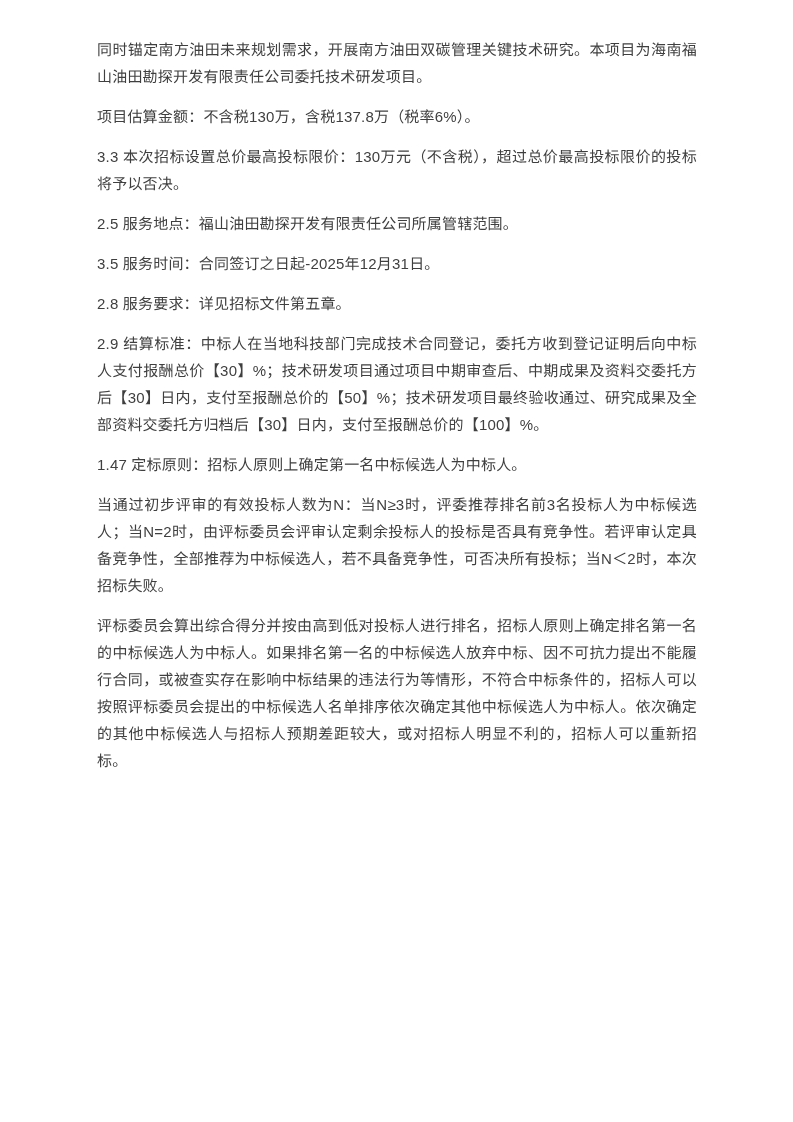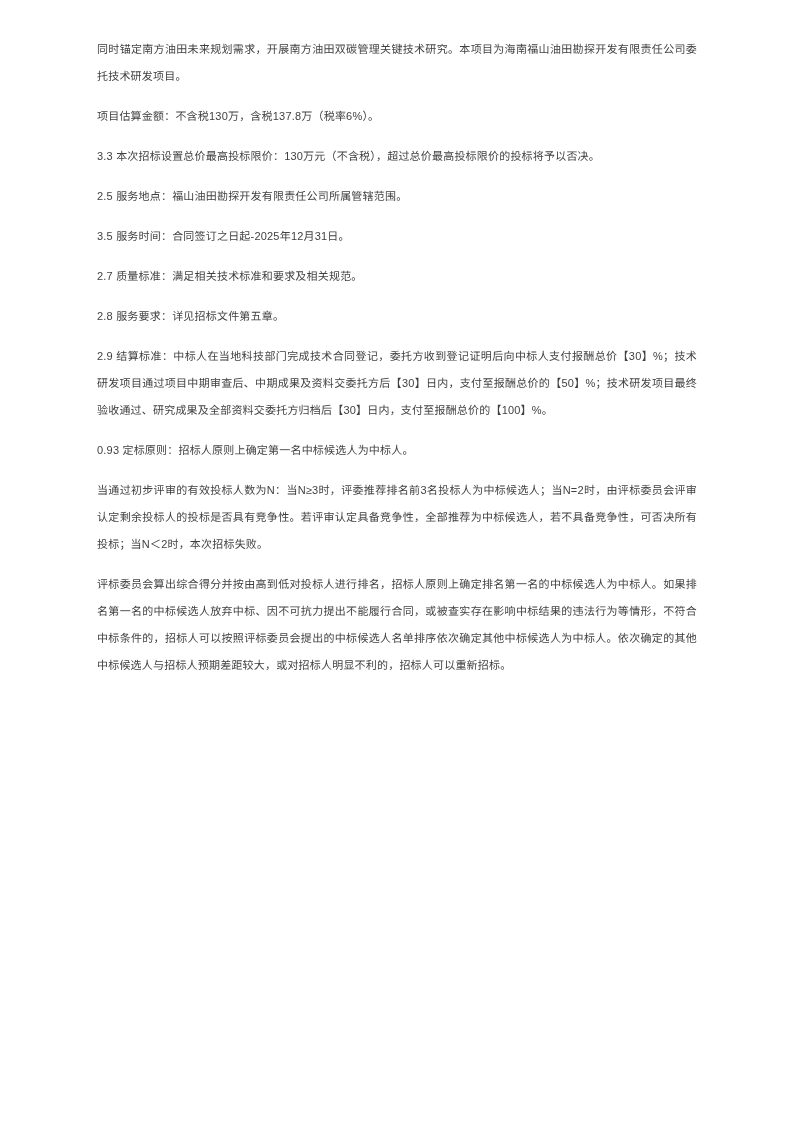--- a/index.html
+++ b/index.html
@@ -15,38 +15,37 @@
   }
   .doc-page {
     box-sizing: border-box;
     width: 793px;
     height: 1122px;
     background: #ffffff;
     padding: 36px 96px 0 97px;
   }
   .doc-content p {
     margin: 0 0 13px 0;
-    font-size: 11px;
+    font-size: 15px;
     line-height: 27px;
     color: #3f3f3f;
     text-align: justify;
     letter-spacing: 0.2px;
     word-break: break-all;
   }
 </style>
 </head>
 <body>
 
 <div class="doc-page">
   <div class="doc-content">
     <p>同时锚定南方油田未来规划需求，开展南方油田双碳管理关键技术研究。本项目为海南福山油田勘探开发有限责任公司委托技术研发项目。</p>
     <p>项目估算金额：不含税130万，含税137.8万（税率6%）。</p>
     <p>3.3 本次招标设置总价最高投标限价：130万元（不含税），超过总价最高投标限价的投标将予以否决。</p>
     <p>2.5 服务地点：福山油田勘探开发有限责任公司所属管辖范围。</p>
     <p>3.5 服务时间：合同签订之日起-2025年12月31日。</p>
-    <p>2.7 质量标准：满足相关技术标准和要求及相关规范。</p>
     <p>2.8 服务要求：详见招标文件第五章。</p>
     <p>2.9 结算标准：中标人在当地科技部门完成技术合同登记，委托方收到登记证明后向中标人支付报酬总价【30】%；技术研发项目通过项目中期审查后、中期成果及资料交委托方后【30】日内，支付至报酬总价的【50】%；技术研发项目最终验收通过、研究成果及全部资料交委托方归档后【30】日内，支付至报酬总价的【100】%。</p>
-    <p>0.93 定标原则：招标人原则上确定第一名中标候选人为中标人。</p>
+    <p>1.47 定标原则：招标人原则上确定第一名中标候选人为中标人。</p>
     <p>当通过初步评审的有效投标人数为N：当N≥3时，评委推荐排名前3名投标人为中标候选人；当N=2时，由评标委员会评审认定剩余投标人的投标是否具有竞争性。若评审认定具备竞争性，全部推荐为中标候选人，若不具备竞争性，可否决所有投标；当N＜2时，本次招标失败。</p>
     <p>评标委员会算出综合得分并按由高到低对投标人进行排名，招标人原则上确定排名第一名的中标候选人为中标人。如果排名第一名的中标候选人放弃中标、因不可抗力提出不能履行合同，或被查实存在影响中标结果的违法行为等情形，不符合中标条件的，招标人可以按照评标委员会提出的中标候选人名单排序依次确定其他中标候选人为中标人。依次确定的其他中标候选人与招标人预期差距较大，或对招标人明显不利的，招标人可以重新招标。</p>
   </div>
 </div>
 
 </body></html>

